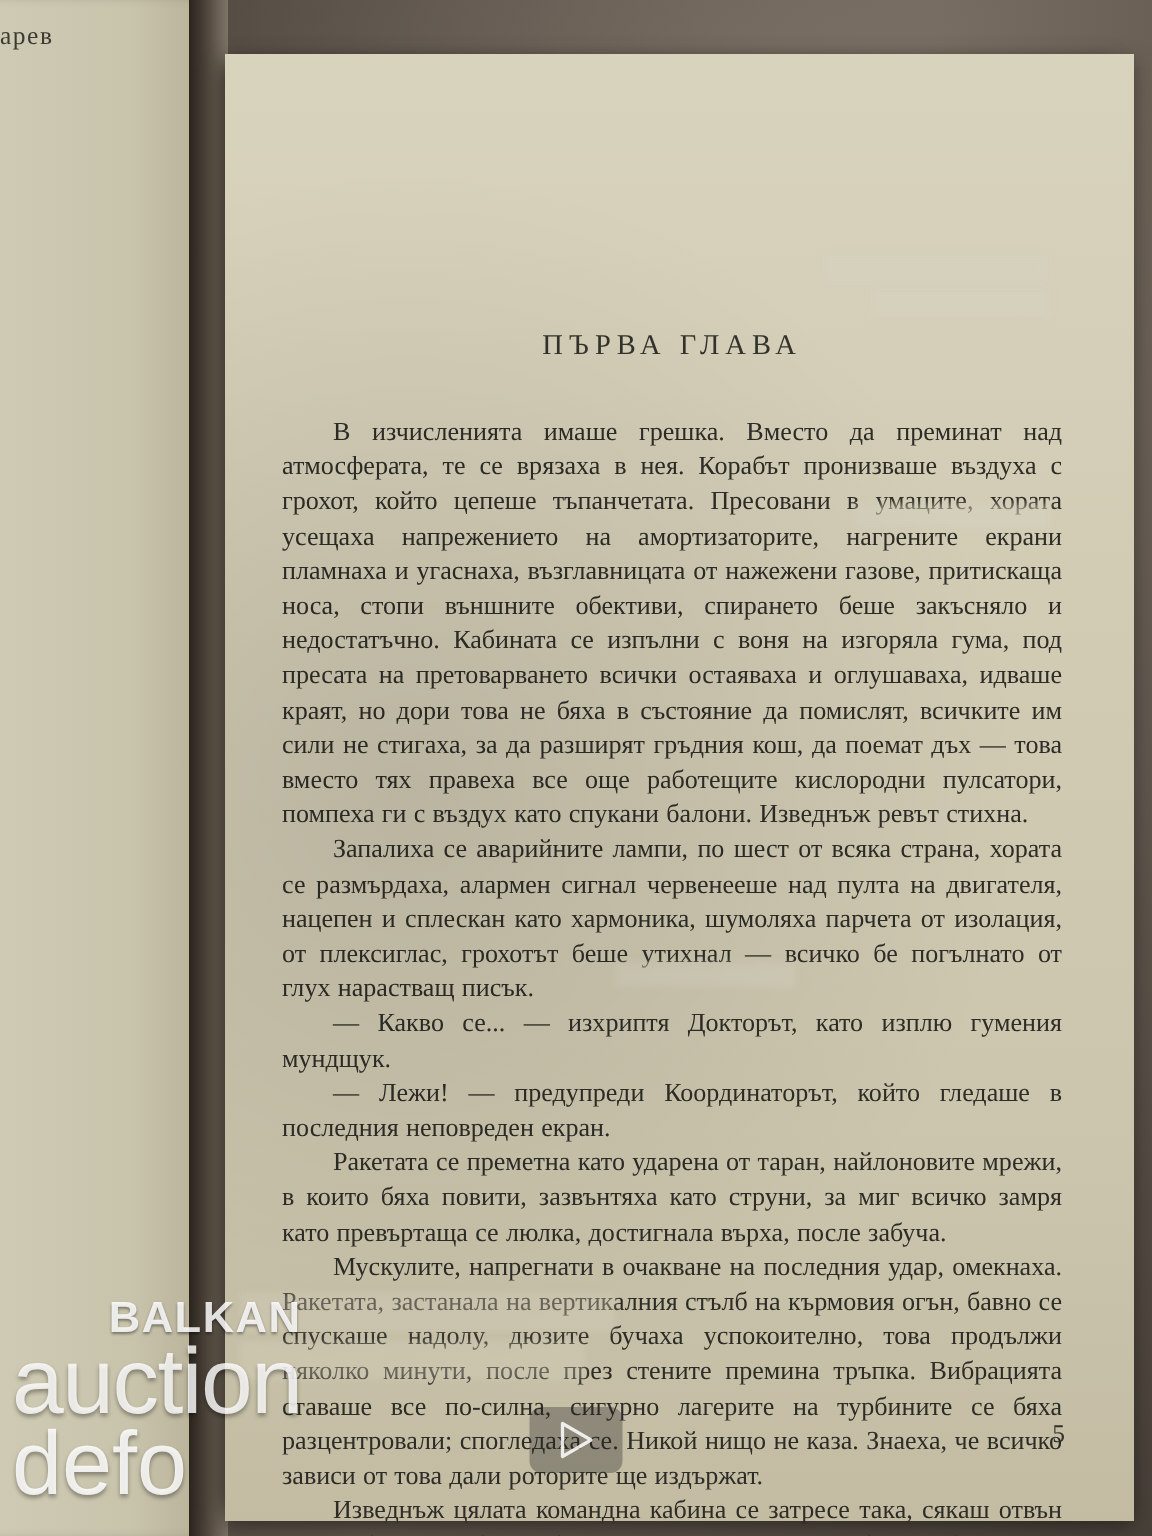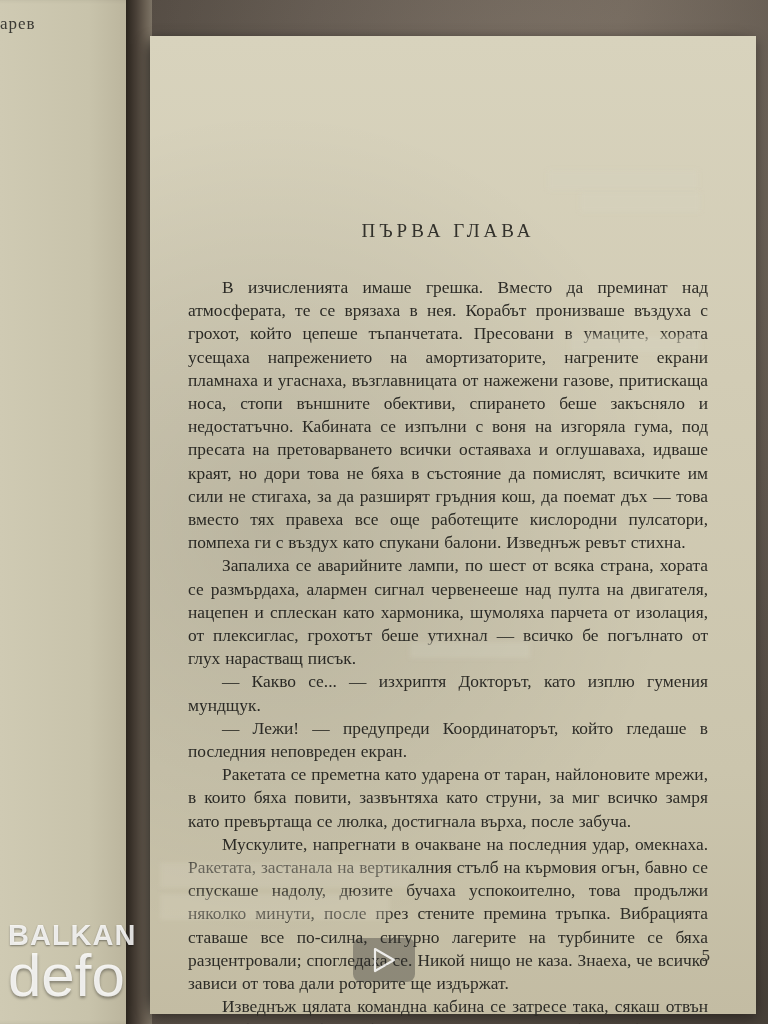--- a/index.html
+++ b/index.html
@@ -179,20 +179,21 @@
     <div class="fade" style="left:420px; top:300px; width:130px; height:16px;"></div>
     <div class="fade" style="left:260px; top:606px; width:120px; height:16px;"></div>
     <div class="fade" style="left:10px; top:826px; width:250px; height:26px; background:rgba(214,209,190,0.35);"></div>
     <div class="fade" style="left:10px; top:858px; width:230px; height:26px; background:rgba(214,209,190,0.35);"></div>
 
     <div class="page-number">5</div>
   </div>
 
   <div class="wm">
     <div class="wm1">BALKAN</div>
+    <div class="wm2">auction</div>
     <div class="wm3">defo</div>
   </div>
 
   <div class="play">
     <span>
       <svg width="26" height="28" viewBox="0 0 26 28" aria-hidden="true">
         <polygon points="4,3 23,14 4,25" fill="none" stroke="rgba(255,255,255,0.85)" stroke-width="2.2" stroke-linejoin="round"></polygon>
       </svg>
     </span>
   </div>

